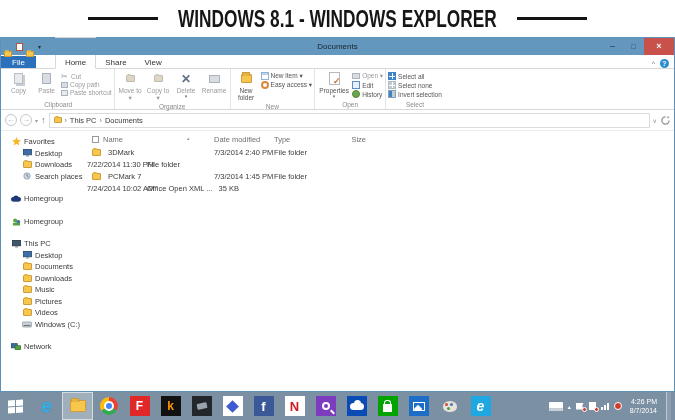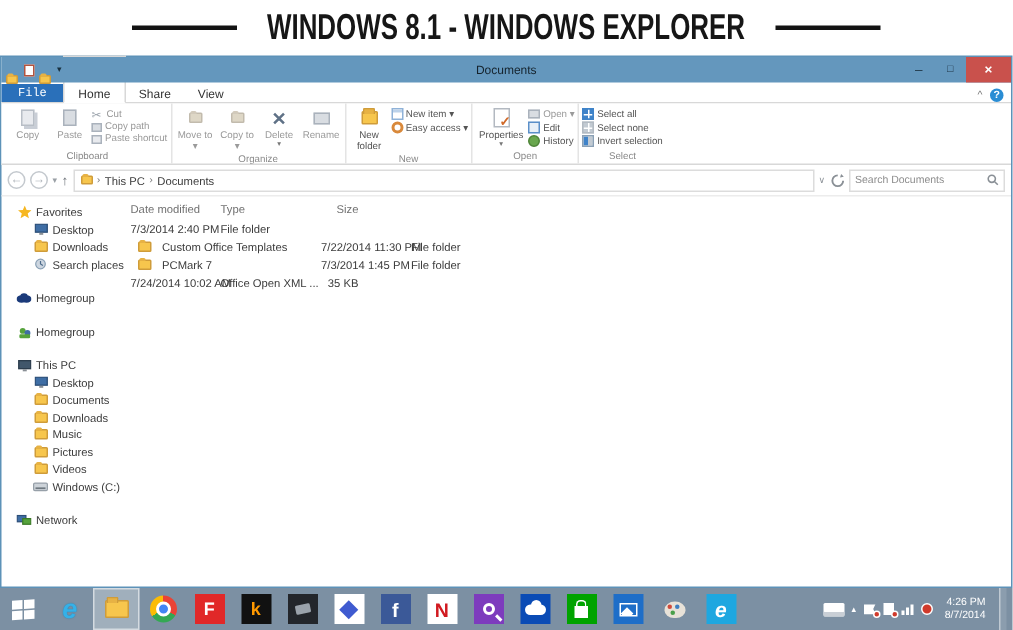--- a/index.html
+++ b/index.html
@@ -23,21 +23,21 @@
   .title { position:absolute; left:0; right:0; text-align:center; font-size:8px; color:#15232d; }
   .controls { margin-left:auto; display:flex; height:17px; position:relative; }
   .ctl { width:21px; height:17px; display:flex; align-items:center; justify-content:center;
     font-size:9px; color:#1d3344; line-height:1; cursor:default; }
   .ctl.max { font-size:7px; }
   .ctl.close { width:30px; background:#c9514c; color:#fff; font-weight:700; }
 
   .tabstrip { height:14px; background:#fff; border-bottom:1px solid #d8d8d8;
     display:flex; align-items:flex-end; flex:0 0 14px; }
   .tab { font-size:8px; padding:20px 9px 1px; color:#333; }
-  .tab.file { background:#2a70ba; color:#fff; margin-right:0; padding:2px 11px 1px;font-family:Liberation Mono, monospace; }
+  .tab.file { background:#2a70ba; color:#fff; margin-right:19px; padding:2px 11px 1px; }
   .tab.active { border:1px solid #d8d8d8; border-bottom:1px solid #fff; margin-bottom:-1px; }
   .strip-right { margin-left:auto; display:flex; align-items:center; gap:5px; padding-right:5px; }
   .rb-collapse { font-size:7px; color:#777; }
   .help { width:9px; height:9px; border-radius:50%; background:#2a8dd4; color:#fff;
     font-size:7px; font-weight:700; display:flex; align-items:center; justify-content:center; }
 
   
   .ribbon { height:41px; display:flex; background:#fff; border-bottom:1px solid #d8d8d8;
     flex:0 0 41px; padding-left:2px; }
   .grp { display:flex; flex-direction:column; border-right:1px solid #e4e4e4; padding:1px 2px 0; }
@@ -370,29 +370,20 @@
     </div>
     <span class="ab-right">
       <span style="font-size:6px;">∨</span>
       <span>
         <svg width="9" height="9" viewBox="0 0 10 10">
             <path d="M5 1a4 4 0 1 0 4 4" fill="none" stroke="#8a9096" stroke-width="1.4"></path>
             <path d="M7.5 0l2 2-2.8.6z" fill="#8a9096"></path>
           </svg>
       </span>
     </span>
-    <div class="search">
-      <input type="text" placeholder="Search Documents" style="">
-      <span>
-        <svg width="8" height="8" viewBox="0 0 10 10">
-            <circle cx="4" cy="4" r="3" fill="none" stroke="#8a9096" stroke-width="1.3"></circle>
-            <line x1="6.4" y1="6.4" x2="9" y2="9" stroke="#8a9096" stroke-width="1.3"></line>
-          </svg>
-      </span>
-    </div>
   </div>
 
   <div class="main">
 
     <div class="sidebar">
       <div class="sb-item lvl1">
         <span class="sbic">
           <svg width="9" height="9" viewBox="0 0 10 10">
               <polygon points="5,0 6.4,3.4 10,3.6 7.2,5.9 8.1,9.5 5,7.5 1.9,9.5 2.8,5.9 0,3.6 3.6,3.4" fill="#f6b722"></polygon>
             </svg>
@@ -514,37 +505,42 @@
               <rect x="0.5" y="0.5" width="7" height="5" fill="#3f6ea5" stroke="#2c4e77"></rect>
               <rect x="5" y="3" width="6.5" height="4.5" fill="#56a33c" stroke="#3c7a28"></rect>
             </svg>
         </span>
         <span>Network</span>
       </div>
     </div>
 
     <div class="content">
       <div class="fhead">
+        <span class="c-name">
+          <span class="hdr-check"></span>
+          <span>Name</span>
+          <span class="sort-caret">▴</span>
+        </span>
         <span class="c-date">Date modified</span>
         <span class="c-type">Type</span>
         <span class="c-size">Size</span>
       </div>
 
-      <div class="frow">
-        <span class="c-date">7/3/2014 2:40 PM</span>
-        <span class="c-type">File folder</span>
-        <span class="c-size"></span>
-      </div>
       <div class="frow">
         <span class="c-name">
             <span class="file-ic">
               <span class="folder-sm"></span>
             </span>
-            <span>Custom Office Templates</span>
-          </span>
+            <span>3DMark</span>
+          </span>
+        <span class="c-date">7/3/2014 2:40 PM</span>
+        <span class="c-type">File folder</span>
+        <span class="c-size"></span>
+      </div>
+      <div class="frow">
         <span class="c-date">7/22/2014 11:30 PM</span>
         <span class="c-type">File folder</span>
         <span class="c-size"></span>
       </div>
       <div class="frow">
         <span class="c-name">
             <span class="file-ic">
               <span class="folder-sm"></span>
             </span>
             <span>PCMark 7</span>

